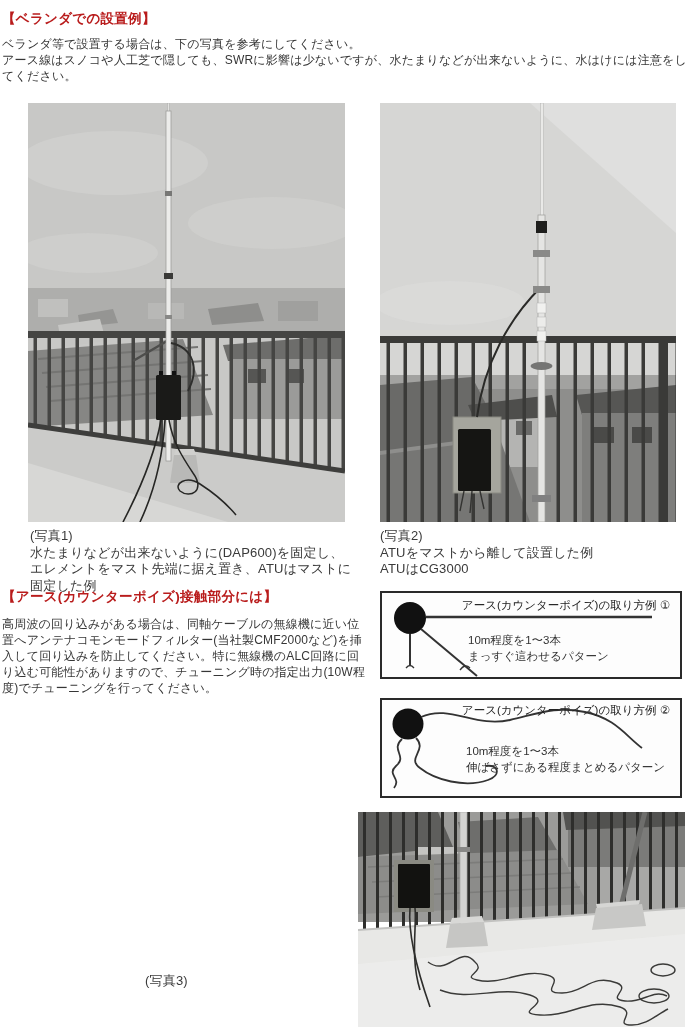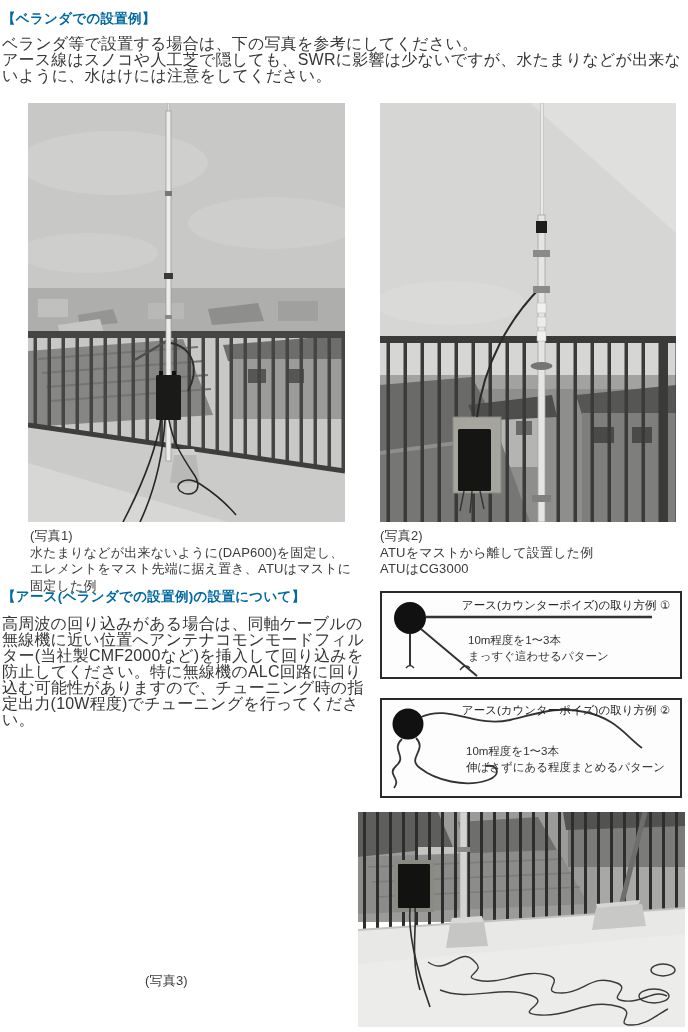--- a/index.html
+++ b/index.html
@@ -3,22 +3,22 @@
 <meta charset="utf-8">
 <style>
   html,body{margin:0;padding:0;}
   body{
     width:688px;height:1032px;position:relative;
     background:#ffffff;color:#333;
     font-family:"Liberation Sans","DejaVu Sans",sans-serif;
     overflow:hidden;
   }
   .abs{position:absolute;}
-  .heading{font-size:13.5px;font-weight:bold;color:#0369a1;letter-spacing:.3px;}
-  .body-text{font-size:16px;line-height:16px;color:#363636;letter-spacing:.2px;}
+  .heading{font-size:13.5px;font-weight:bold;color:#b91c1c;letter-spacing:.3px;}
+  .body-text{font-size:12px;line-height:16px;color:#363636;letter-spacing:.2px;}
   .pre{white-space:pre-line;}
   .caption{font-size:13px;line-height:16.5px;color:#3a3a3a;letter-spacing:.2px;}
   .caption .cap-label{display:block;}
   .photo{display:block;}
   .photo svg{display:block;}
   .diagram{display:block;}
   #left-col p{margin:0 0 15px 0;}
   #left-col .heading{margin:0 0 10px 0;display:block;}
 </style>
 </head>
@@ -136,21 +136,21 @@
   <span class="cap-label">(写真1)</span>
   <span class="pre">水たまりなどが出来ないように(DAP600)を固定し、エレメントをマスト先端に据え置き、ATUはマストに固定した例</span>
 </div>
 <div class="abs caption" style="left:380px;top:528px;width:300px;">
   <span class="cap-label">(写真2)</span>
   <span class="pre">ATUをマストから離して設置した例
 ATUはCG3000</span>
 </div>
 
 <div id="left-col" class="abs" style="left:2px;top:588px;width:364px;">
-  <span class="heading">【アース(ベランダでの設置例)の設置について】</span>
+  <span class="heading">【アース(カウンターポイズ)接触部分には】</span>
   <p class="body-text pre">高周波の回り込みがある場合は、同軸ケーブルの無線機に近い位置へアンテナコモンモードフィルター(当社製CMF2000など)を挿入して回り込みを防止してください。特に無線機のALC回路に回り込む可能性がありますので、チューニング時の指定出力(10W程度)でチューニングを行ってください。</p>
 </div>
 
 <div class="abs diagram" style="left:380px;top:591px;">
 <svg width="302" height="88" viewBox="0 0 302 88">
   <rect x="1" y="1" width="300" height="86" fill="#fdfdfd" stroke="#2a2a2a" stroke-width="2"></rect>
   <circle cx="30" cy="27" r="16" fill="#111"></circle>
   <line x1="46" y1="26" x2="272" y2="26" stroke="#333" stroke-width="2.5"></line>
   <line x1="30" y1="43" x2="30" y2="74" stroke="#333" stroke-width="2"></line>
   <path d="M26 77 q4 -5 8 0" stroke="#333" stroke-width="1.3" fill="none"></path>

